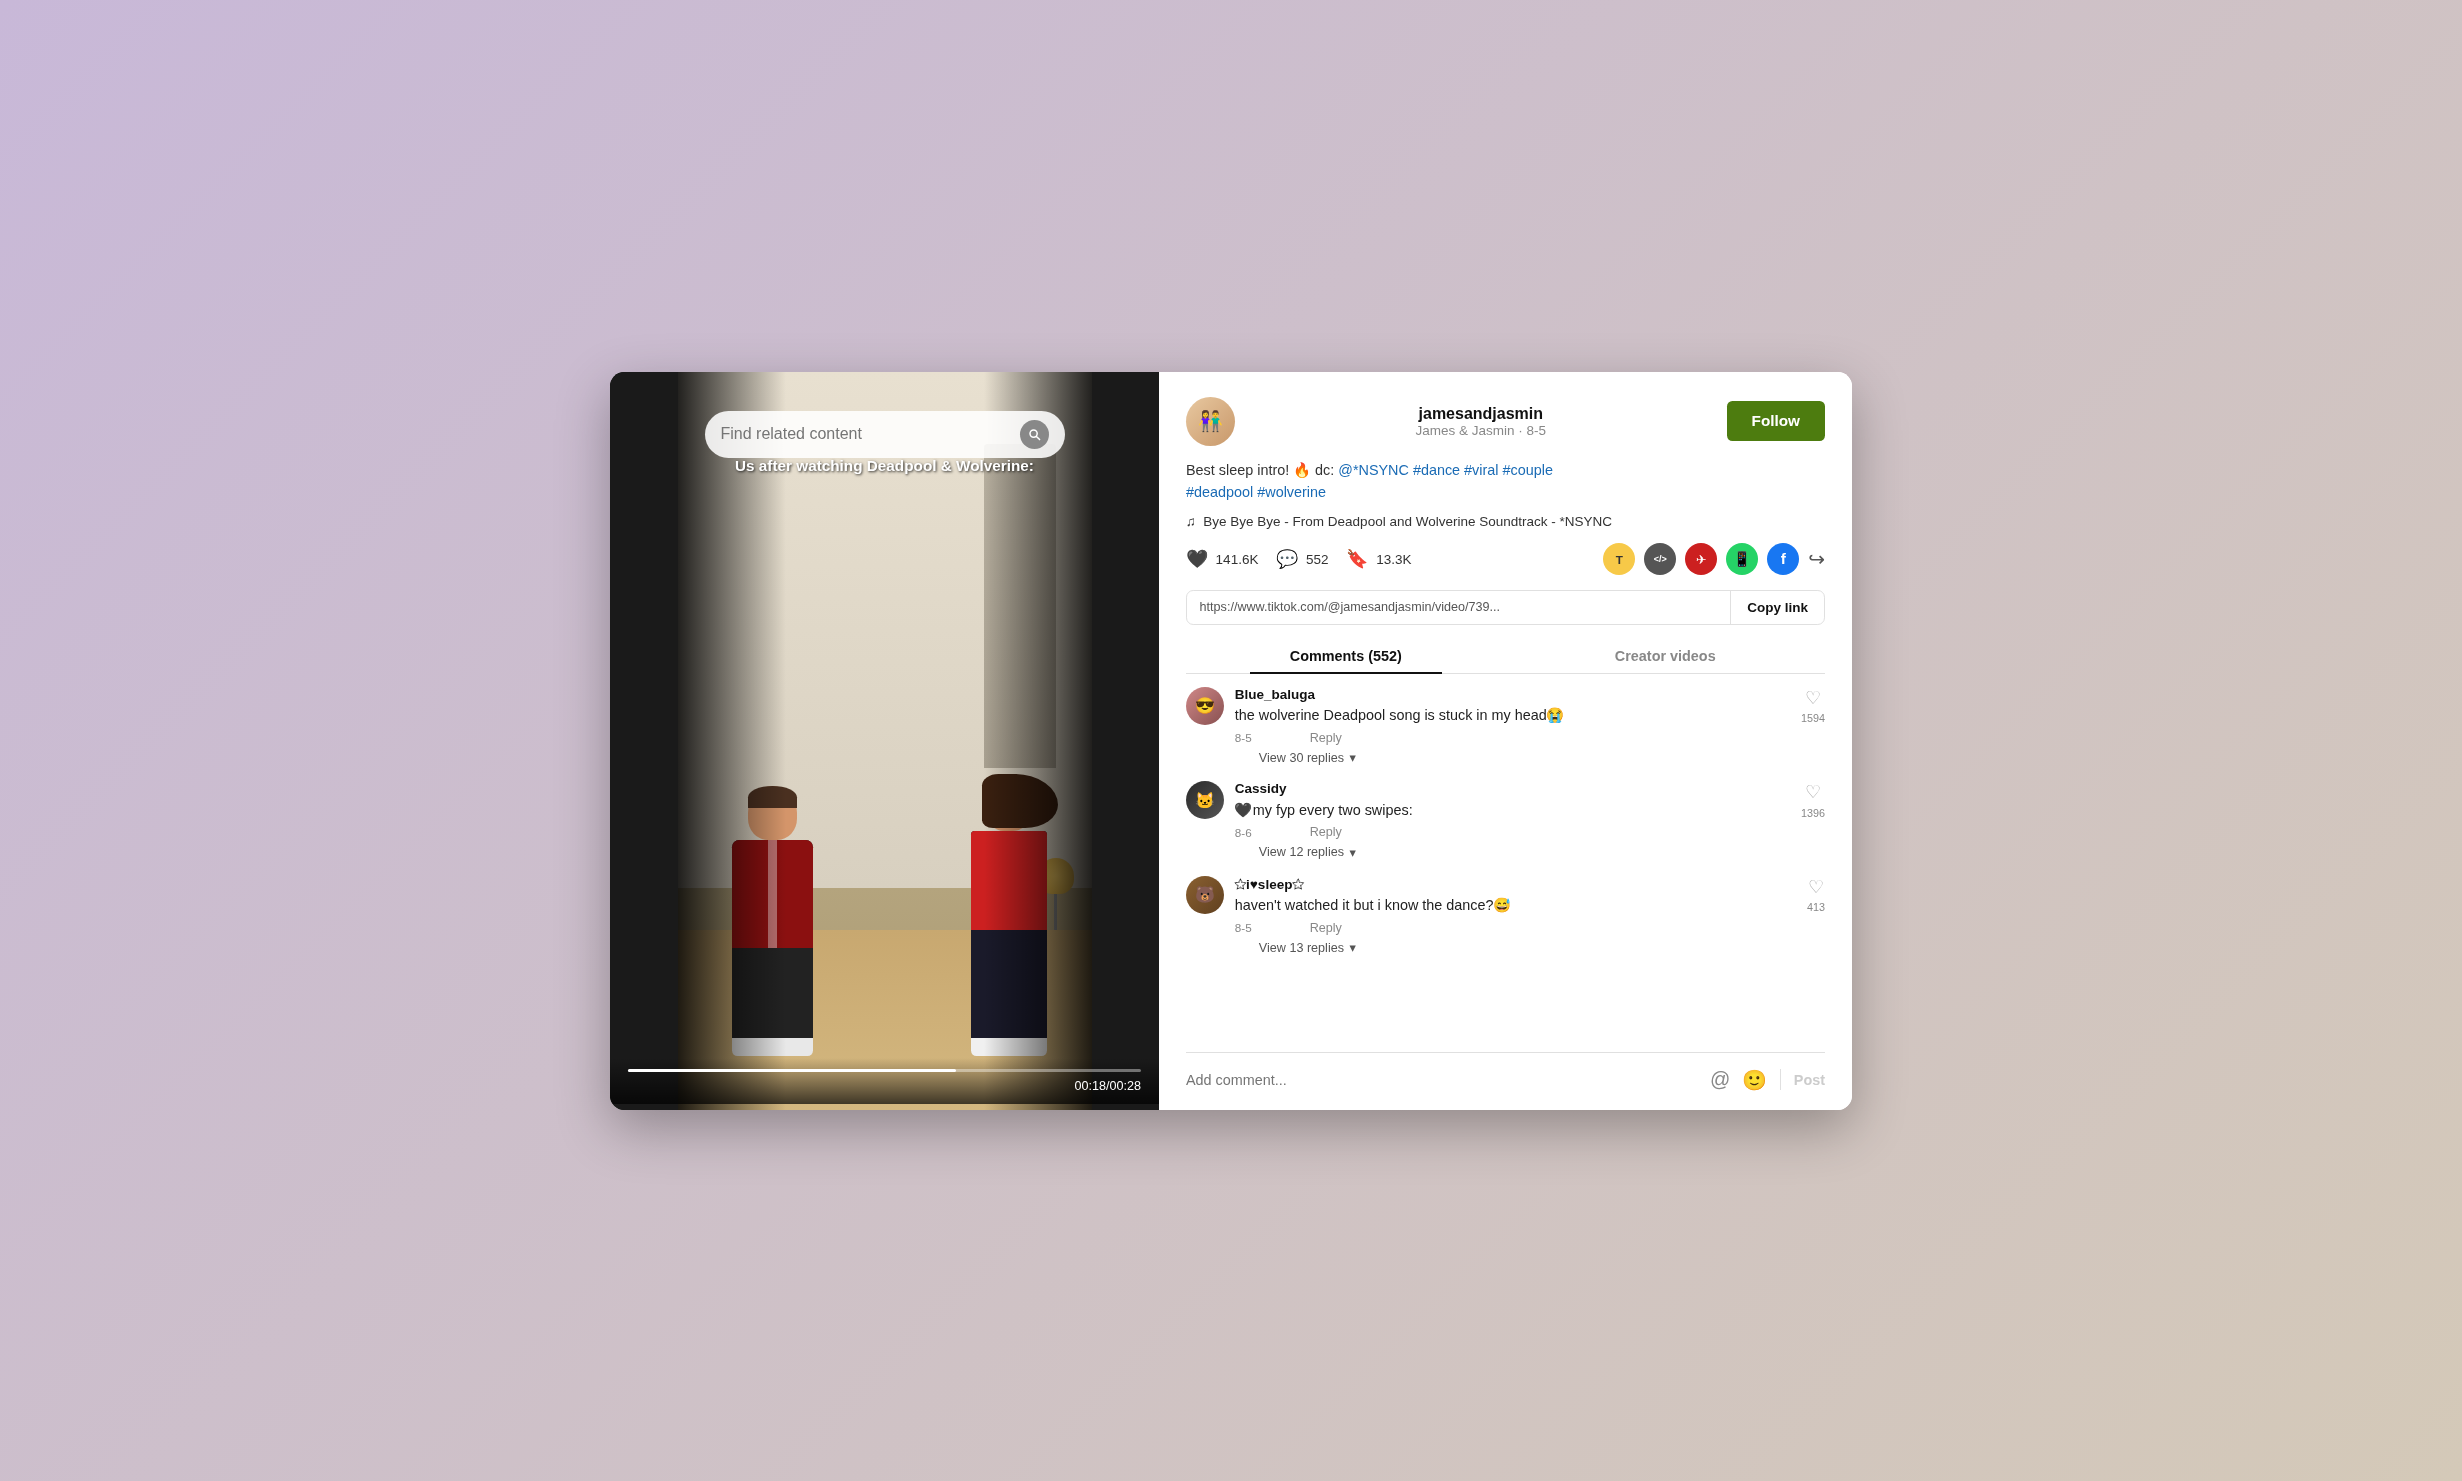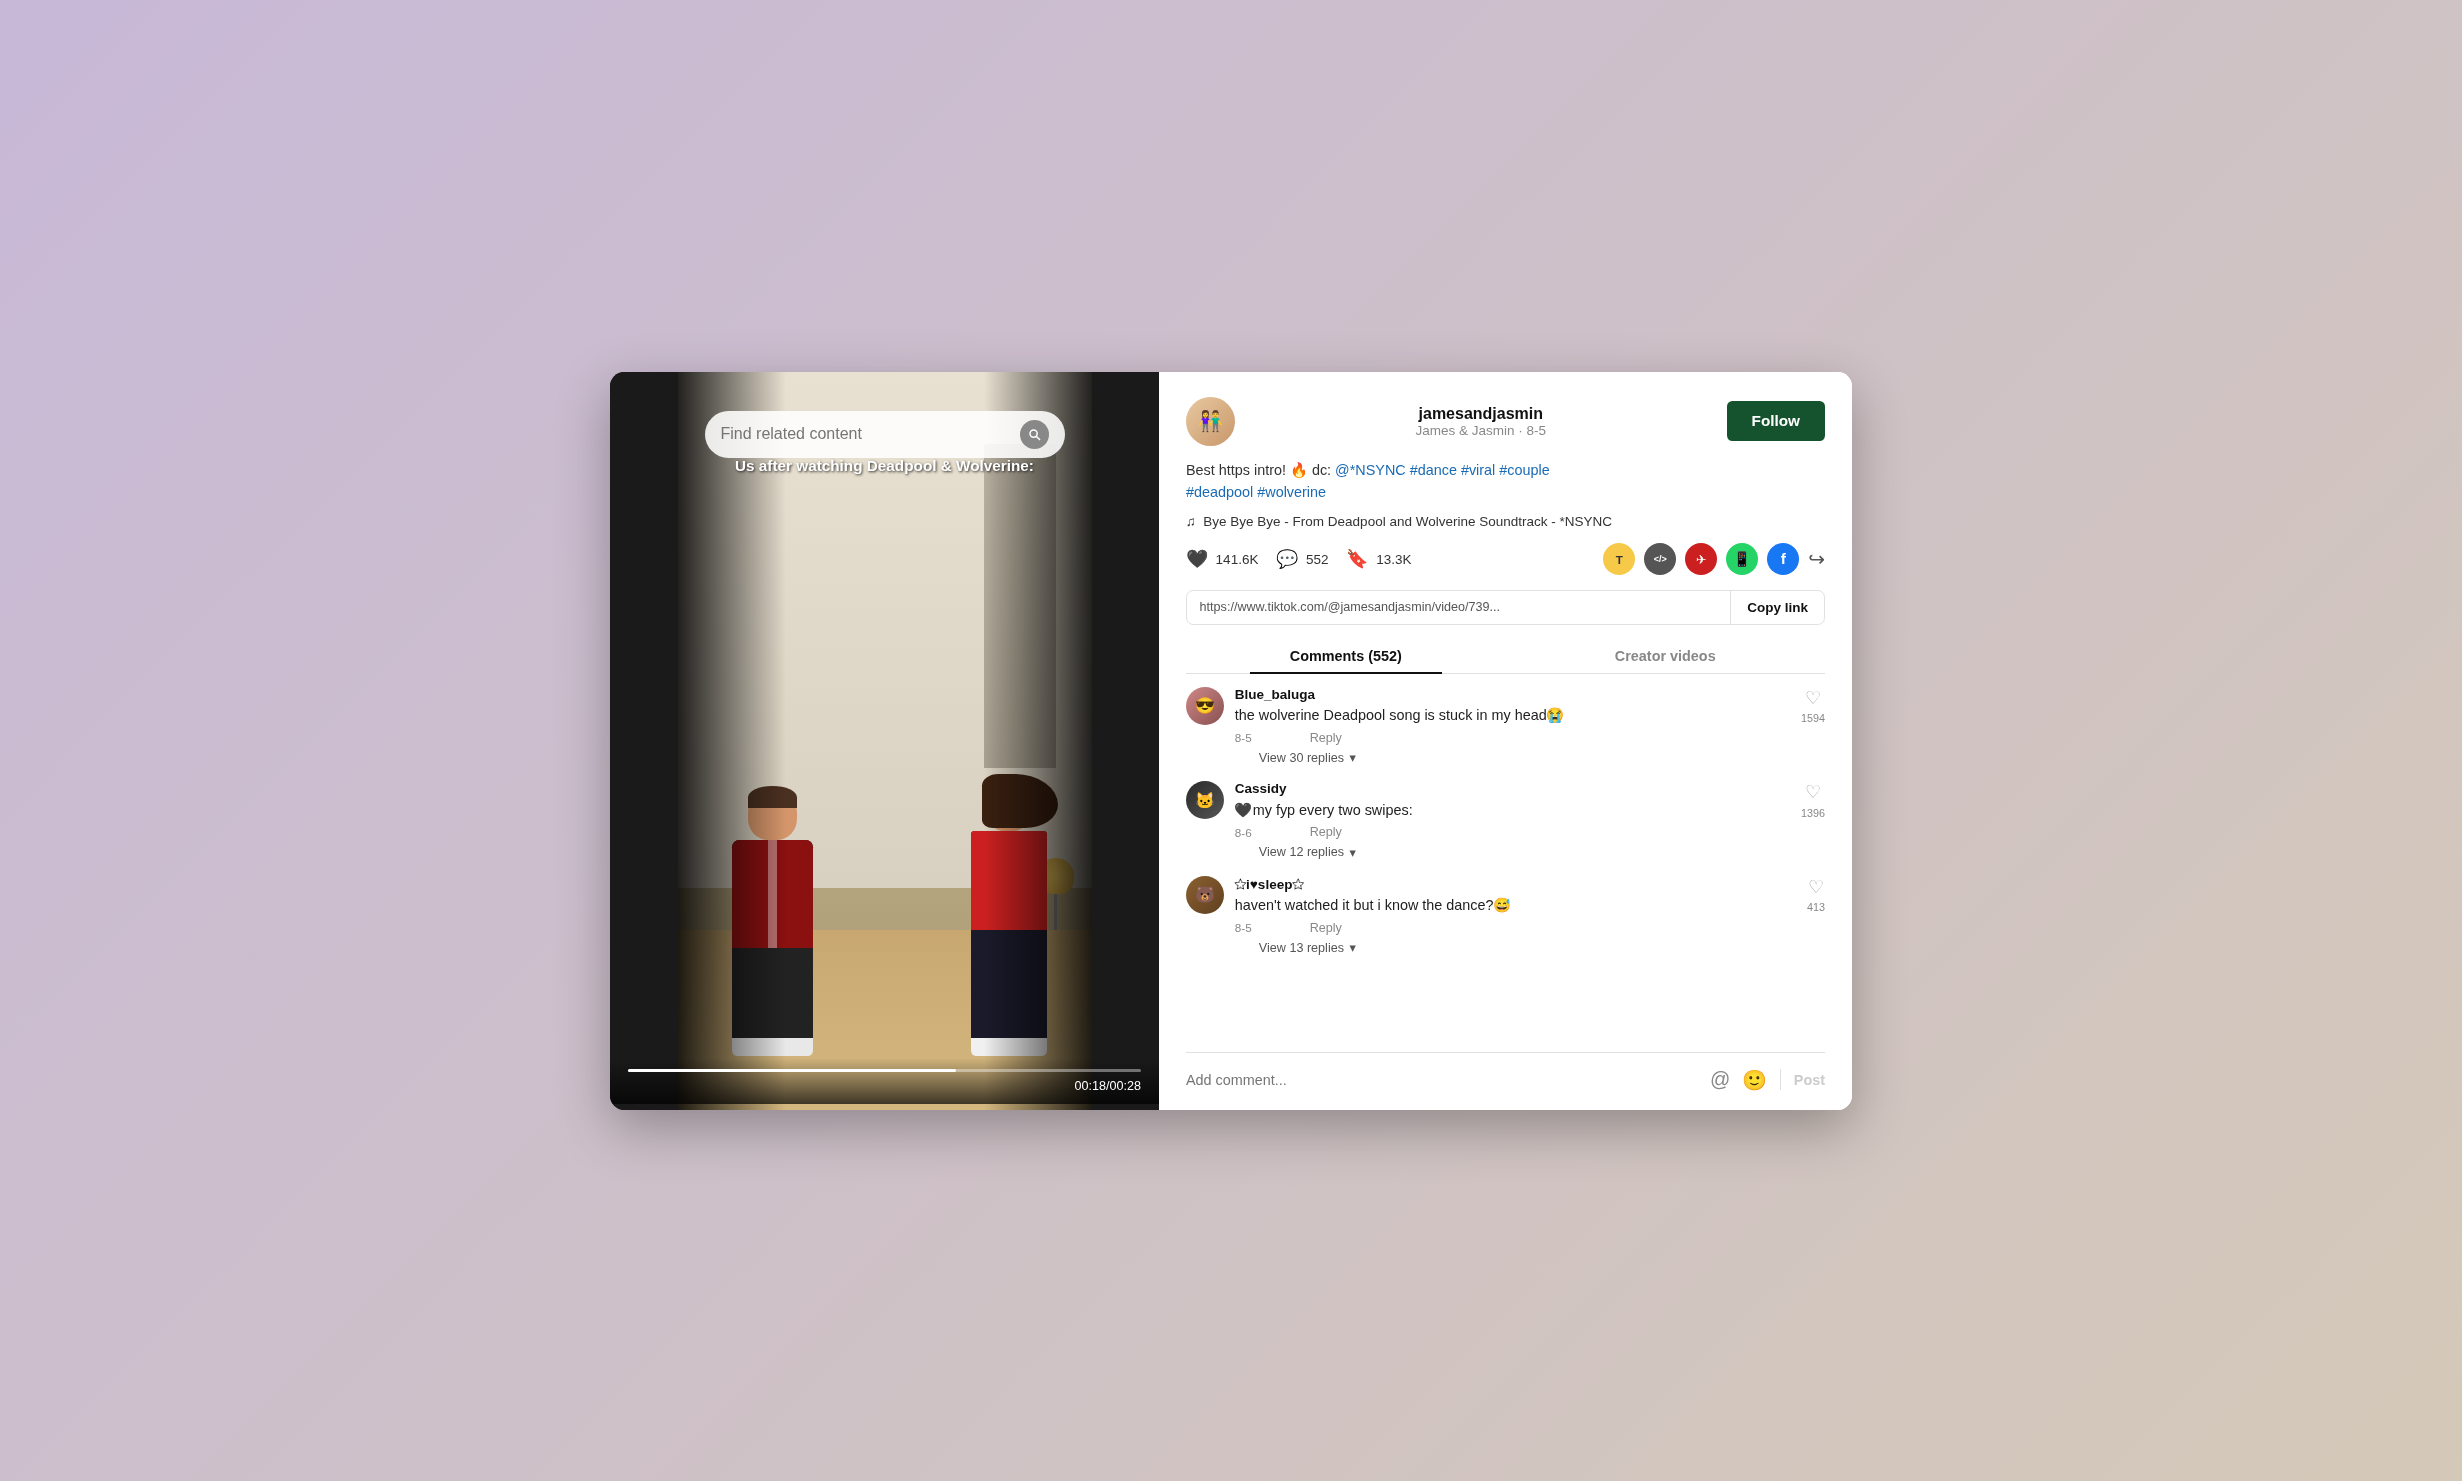--- a/index.html
+++ b/index.html
@@ -327,21 +327,21 @@
     .creator-name {
       font-size: 16px;
       font-weight: 700;
       color: #111;
     }
     .creator-sub {
       font-size: 13.5px;
       color: #888;
     }
     .follow-btn {
-      background: #14532d;
+      background: #4d7c0f;
       color: white;
       border: none;
       padding: 10.8px 25px;
       border-radius: 5.4px;
       font-size: 15.3px;
       font-weight: 700;
       cursor: pointer;
     }
     
     .video-description {
@@ -651,21 +651,21 @@
         <div class="creator-name">jamesandjasmin</div>
         <div class="creator-sub">
           <span>James &amp; Jasmin</span>
           · <span>8-5</span>
         </div>
       </div>
       <button class="follow-btn">Follow</button>
     </div>
 
     <div class="video-description">
-      <span>Best https intro! 🔥 dc: </span><span class="hashtag">@*NSYNC</span>
+      <span>Best sleep intro! 🔥 dc: </span><span class="hashtag">@*NSYNC</span>
       <span class="hashtag"> #dance</span>
       <span class="hashtag"> #viral</span>
       <span class="hashtag"> #couple</span><br>
       <span class="hashtag">#deadpool</span>
       <span class="hashtag"> #wolverine</span>
     </div>
 
     <div class="music-info">
       <span class="music-note">♫</span>
       <span>Bye Bye Bye - From Deadpool and Wolverine Soundtrack - *NSYNC</span>

